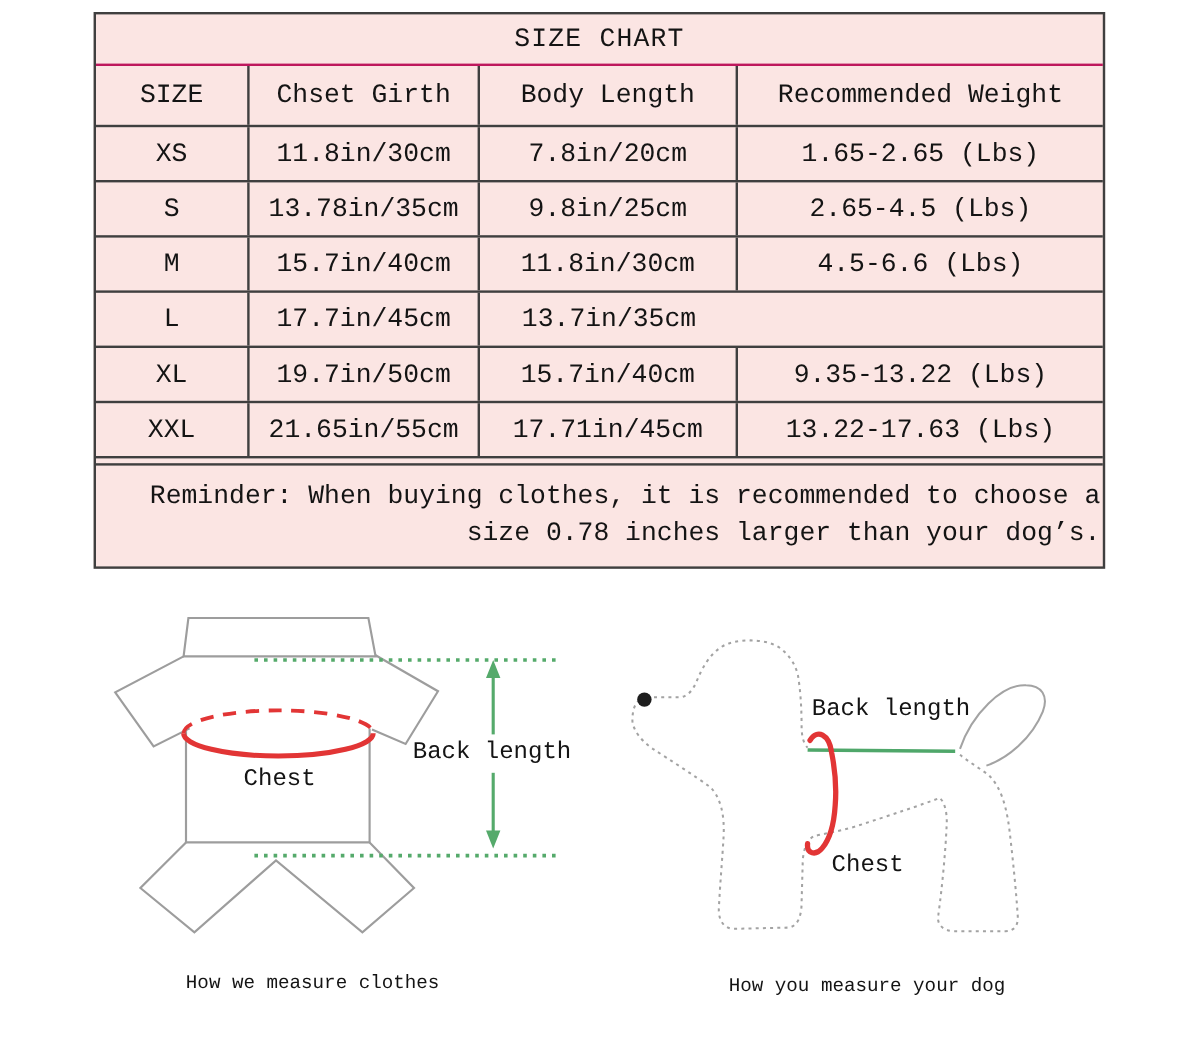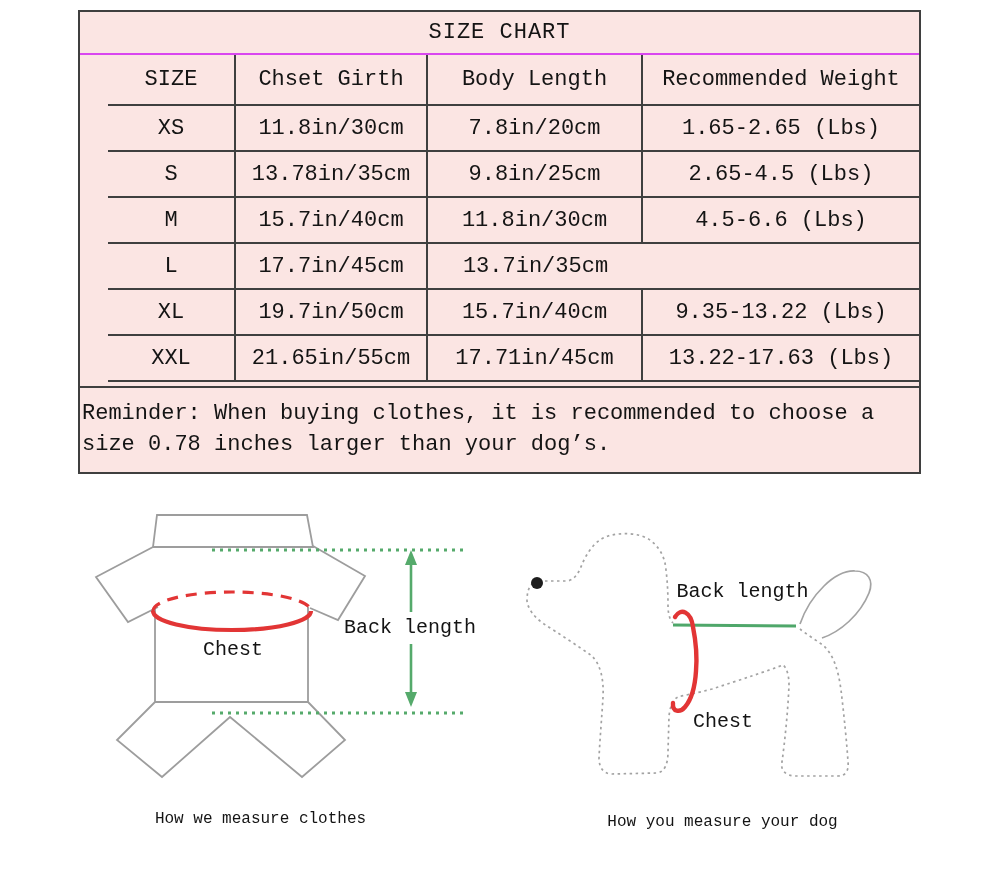--- a/index.html
+++ b/index.html
@@ -2,31 +2,31 @@
 <html><head>
 <meta charset="utf-8">
 <style>
   html,body{margin:0;padding:0;background:#ffffff;}
   .page{position:relative;width:1000px;height:876px;background:#ffffff;overflow:hidden;
         font-family:"Liberation Mono","DejaVu Sans Mono",monospace;color:#141414;}
 
   
   .size-table{position:absolute;left:78px;top:10px;width:843px;
               border:2px solid #3f3f3f;background:#fbe5e3;box-sizing:border-box;}
-  .t-title{height:41px;border-bottom:2px solid #d946ef;display:flex;align-items:center;
+  .t-title{height:41px;border-bottom:2px solid #be185d;display:flex;align-items:center;
            justify-content:center;font-size:22px;letter-spacing:1px;}
   .t-row{display:grid;grid-template-columns:128px 192px 215px 1fr;
-         border-bottom:2px solid #3f3f3f;margin-left:28px;}
+         border-bottom:2px solid #3f3f3f;}
   .t-row > div{border-right:2px solid #3f3f3f;display:flex;align-items:center;
                justify-content:center;font-size:22px;box-sizing:border-box;}
   .t-row > div:last-child{border-right:none;}
   .t-head > div{height:49px;}
   .t-data > div{height:44px;}
   .t-spacer{height:4px;border-bottom:2px solid #3f3f3f;}
-  .t-reminder{padding:10px 2px 12px 2px;text-align:left;font-size:22px;line-height:31px;}
+  .t-reminder{padding:10px 2px 12px 2px;text-align:right;font-size:22px;line-height:31px;}
 
   
   .diagram-svg{position:absolute;}
   .dlabel{position:absolute;font-size:20px;text-align:center;white-space:nowrap;}
   .caption{position:absolute;font-size:16px;text-align:center;white-space:nowrap;}
 </style>
 </head>
 <body>
 
 <div class="page">

